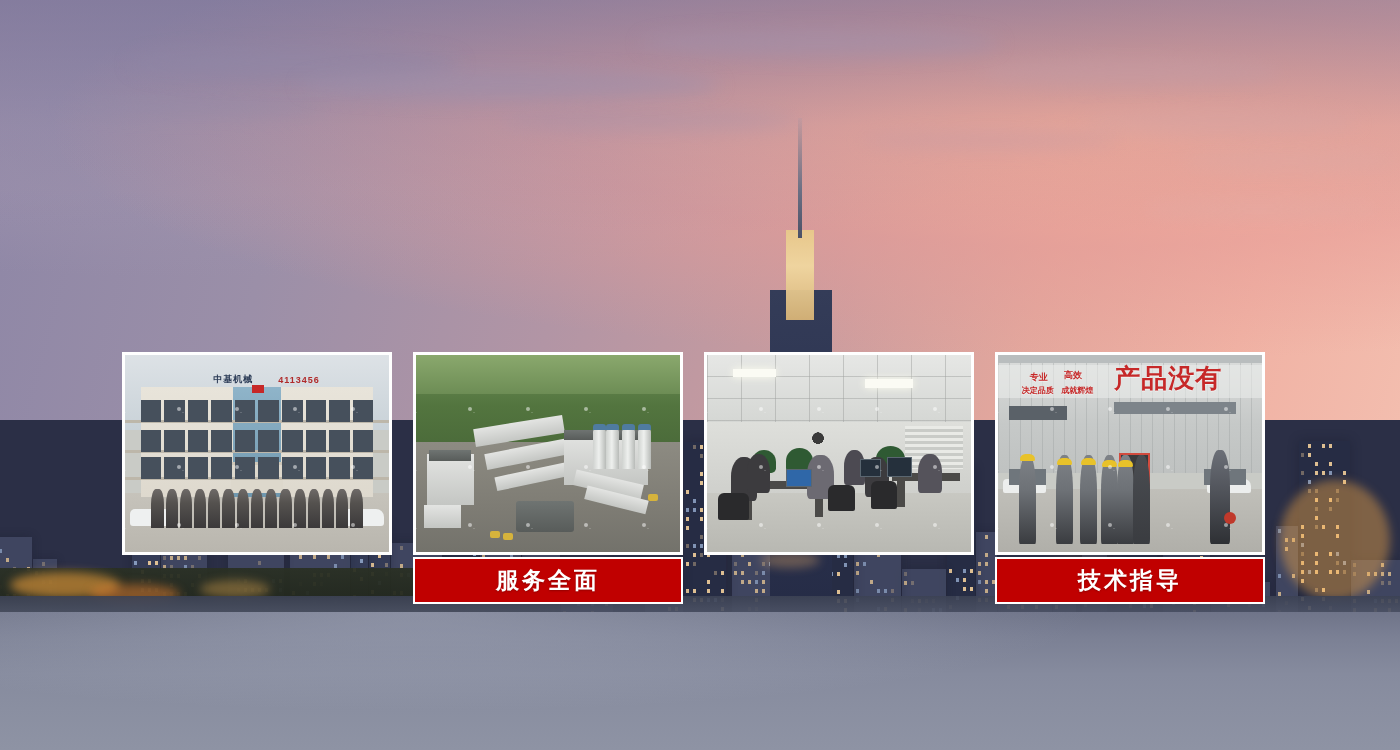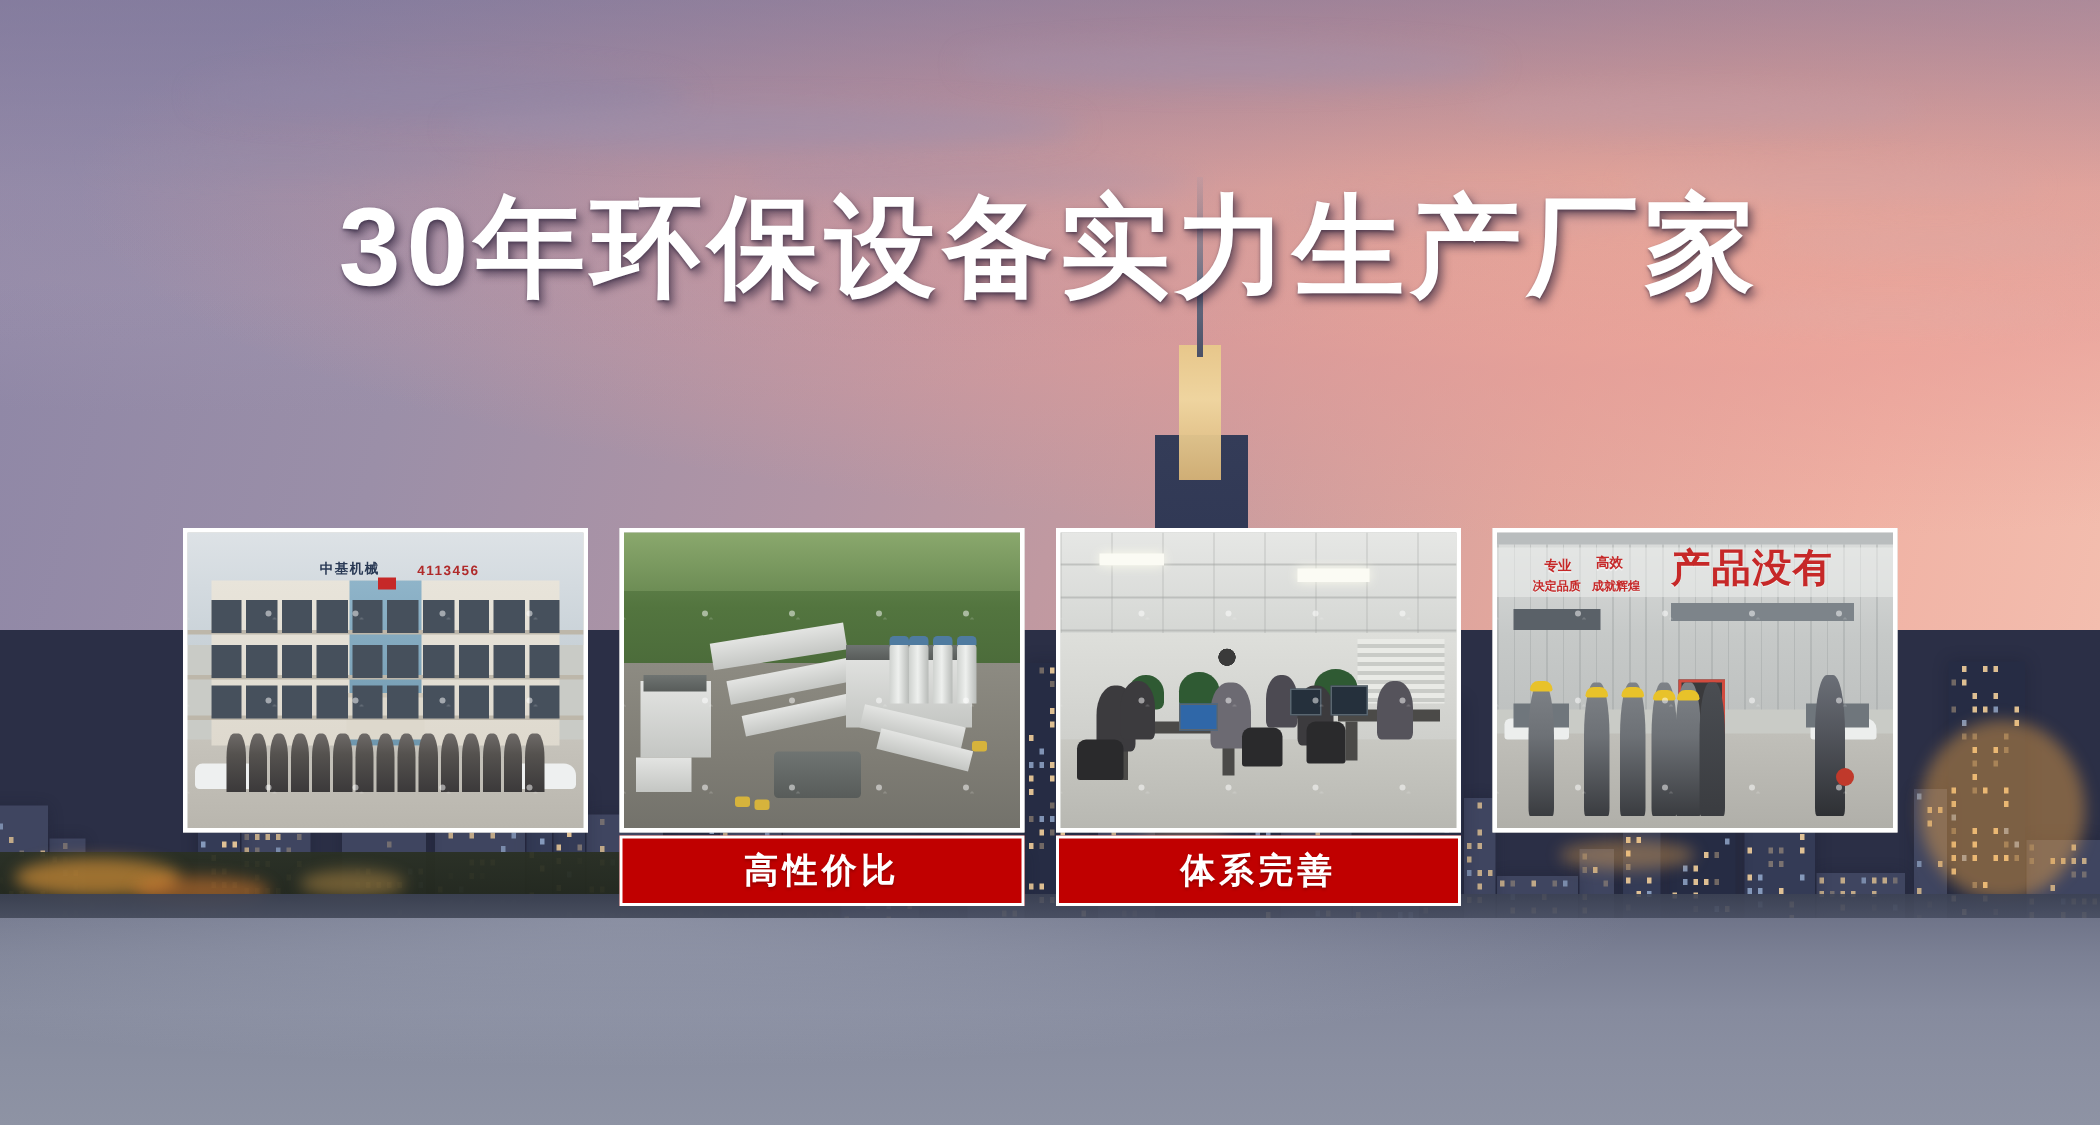--- a/index.html
+++ b/index.html
@@ -952,21 +952,20 @@
       <div class="glow" style="left: 200px; top: 400px; width: 70px; height: 18px; background: rgba(255, 190, 90, 0.35);"></div>
       <div class="glow" style="left: 1280px; top: 300px; width: 110px; height: 120px; background: rgba(255, 175, 70, 0.4);"></div>
       <div class="glow" style="left: 1040px; top: 380px; width: 90px; height: 20px; background: rgba(255, 180, 80, 0.35);"></div>
       <div class="glow" style="left: 760px; top: 372px; width: 60px; height: 16px; background: rgba(255, 190, 110, 0.3);"></div>
     </div>
 
   <div class="shore"></div>
   <div class="water"></div>
   <div class="water-sheen"></div>
 
-  <div class="headline">30年环保设备实力生产厂家</div>
 
 
   <div class="cards">
 
     <div class="card">
       <div class="photo">
         <div class="p1-sky"></div>
         <div class="p1-ground"></div>
         <div class="p1-bldg"></div>
         <div class="p1-center"></div>
@@ -1101,21 +1100,21 @@
             <span class="wm-dot" style="left:168px;top:110px;"></span>
             <span class="wm-dot" style="left:226px;top:110px;"></span>
             <span class="wm-dot" style="left:-6px;top:168px;"></span>
             <span class="wm-dot" style="left:52px;top:168px;"></span>
             <span class="wm-dot" style="left:110px;top:168px;"></span>
             <span class="wm-dot" style="left:168px;top:168px;"></span>
             <span class="wm-dot" style="left:226px;top:168px;"></span>
           </div>
       </div>
       <div class="caption">
-        <span>高性价比</span>
+        <span>服务全面</span>
       </div>
     </div>
 
     <div class="card">
       <div class="photo">
         <div class="p3-ceil"></div>
         <div class="p3-ceilgrid"></div>
         <div class="p3-light" style="left:10%;top:7%;width:16%;height:4%;"></div>
         <div class="p3-light" style="left:60%;top:12%;width:18%;height:5%;"></div>
         <div class="p3-wall"></div>
@@ -1158,23 +1157,20 @@
             <span class="wm-dot" style="left:52px;top:110px;"></span>
             <span class="wm-dot" style="left:110px;top:110px;"></span>
             <span class="wm-dot" style="left:168px;top:110px;"></span>
             <span class="wm-dot" style="left:226px;top:110px;"></span>
             <span class="wm-dot" style="left:-6px;top:168px;"></span>
             <span class="wm-dot" style="left:52px;top:168px;"></span>
             <span class="wm-dot" style="left:110px;top:168px;"></span>
             <span class="wm-dot" style="left:168px;top:168px;"></span>
             <span class="wm-dot" style="left:226px;top:168px;"></span>
           </div>
-      </div>
-      <div class="caption">
-        <span>体系完善</span>
       </div>
     </div>
 
     <div class="card">
       <div class="photo">
         <div class="p4-sky"></div>
         <div class="p4-fac"></div>
         <div class="p4-panel"></div>
         <div class="p4-banner"></div>
         <div class="p4-red" style="left:44%;top:3%;font-size:26px;letter-spacing:1px;">产品没有</div>
@@ -1219,16 +1215,19 @@
             <span class="wm-dot" style="left:110px;top:110px;"></span>
             <span class="wm-dot" style="left:168px;top:110px;"></span>
             <span class="wm-dot" style="left:226px;top:110px;"></span>
             <span class="wm-dot" style="left:-6px;top:168px;"></span>
             <span class="wm-dot" style="left:52px;top:168px;"></span>
             <span class="wm-dot" style="left:110px;top:168px;"></span>
             <span class="wm-dot" style="left:168px;top:168px;"></span>
             <span class="wm-dot" style="left:226px;top:168px;"></span>
           </div>
       </div>
+      <div class="caption">
+        <span>技术指导</span>
+      </div>
     </div>
 
   </div>
 </div>
 
 </body></html>

